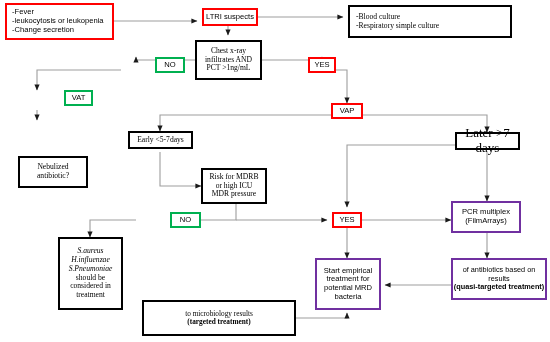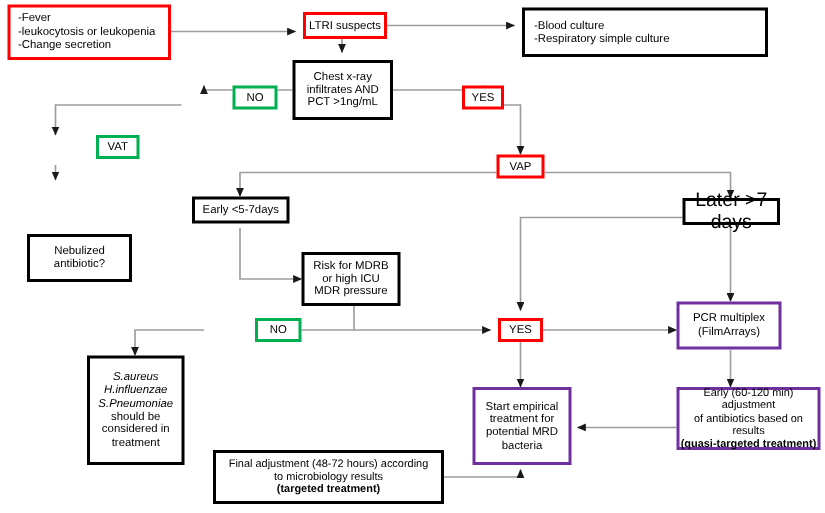--- a/index.html
+++ b/index.html
@@ -1,21 +1,21 @@
 <!DOCTYPE html>
 <html><head>
 <meta charset="utf-8">
 <style>
   html,body{margin:0;padding:0;background:#ffffff;}
   body{font-family:"Liberation Sans", sans-serif;}
   #canvas{position:relative;width:550px;height:342px;background:#ffffff;overflow:hidden;}
   .node{position:absolute;box-sizing:border-box;display:flex;align-items:center;justify-content:center;
         text-align:center;background:#ffffff;line-height:1.15;color:#000000;}
   .node .txt{display:block;width:100%;white-space:pre-line;}
-  .b-black{border:2.2px solid #000000;}
+  .b-black{border:2.2px solid #000000;font-family:Liberation Serif, serif;}
   .b-red{border:2.2px solid #ff0000;}
   .b-green{border:2.2px solid #00b050;margin-left:34px;}
   .b-purple{border:2.2px solid #7030a0;}
   .ta-left .txt{text-align:left;}
   svg.wires{position:absolute;left:0;top:0;width:550px;height:342px;pointer-events:none;}
   .ln{stroke:#9d9d9d;stroke-width:1.1;fill:none;}
   .ar{fill:#1a1a1a;}
   .bold-line{font-weight:bold;}
 </style>
 </head>
@@ -152,24 +152,22 @@
   <div class="node b-black" style="left:58px;top:237px;width:65px;height:73px;font-size:7.6px;flex-direction:column;">
     <span class="txt ital-line" style="font-style:italic;">S.aureus
 H.influenzae
 S.Pneumoniae</span>
     <span class="txt">should be
 considered in
 treatment</span>
   </div>
 
   <div class="node b-purple" style="left:451px;top:258px;width:96px;height:42px;font-size:7.3px;flex-direction:column;">
-    <span class="txt">Early (60-120 min) adjustment</span>
     <span class="txt">of antibiotics based on results</span>
     <span class="txt bold-line">(quasi-targeted treatment)</span>
   </div>
 
   <div class="node b-black" style="left:142px;top:300px;width:154px;height:36px;font-size:7.3px;flex-direction:column;">
-    <span class="txt">Final adjustment (48-72 hours) according</span>
     <span class="txt">to microbiology results</span>
     <span class="txt bold-line">(targeted treatment)</span>
   </div>
 
 </div>
 
 </body></html>

